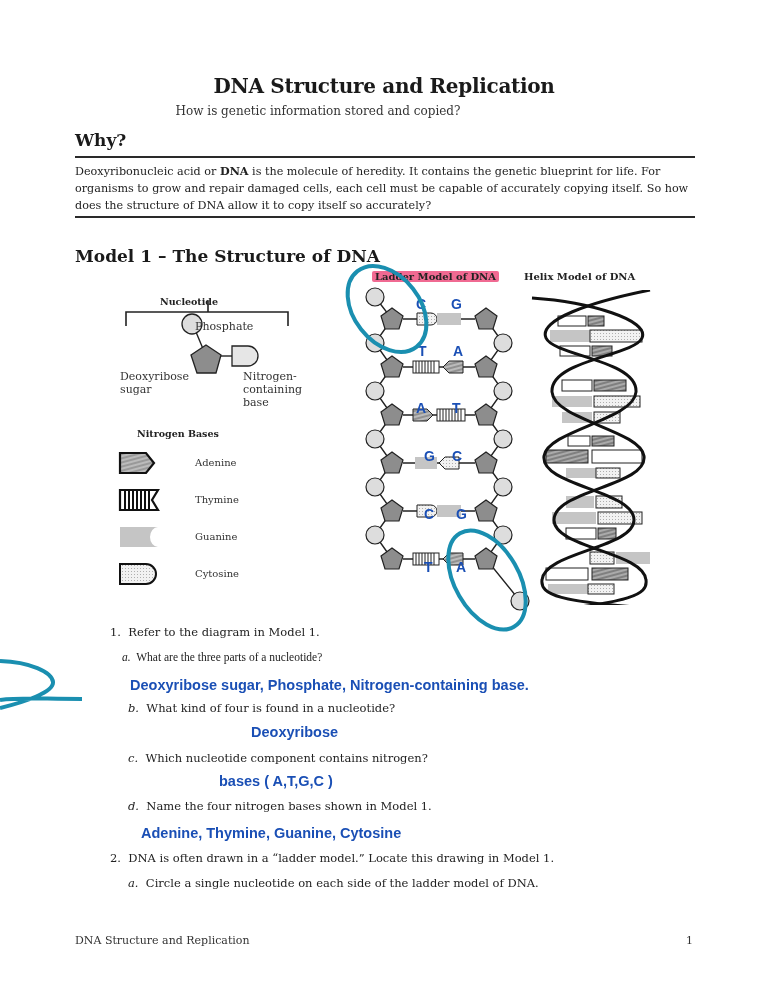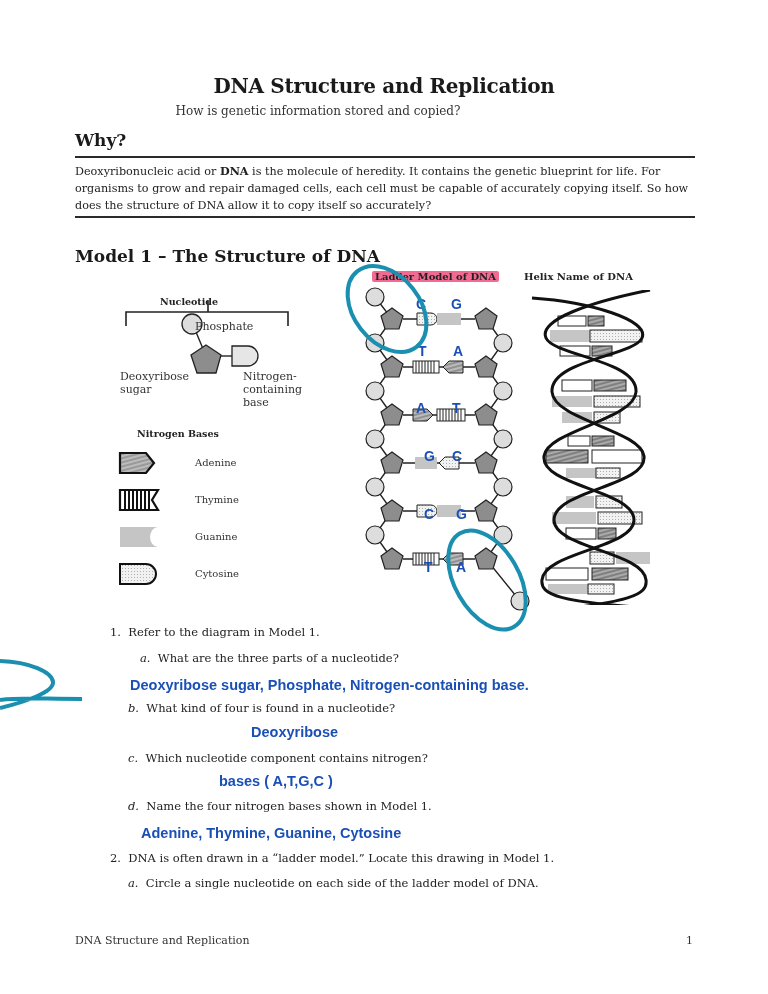--- a/index.html
+++ b/index.html
@@ -163,21 +163,21 @@
 <div class="abs base-letter" style="left:453px;top:343px;">A</div>
 <div class="abs base-letter" style="left:416px;top:400px;">A</div>
 <div class="abs base-letter" style="left:452px;top:400px;">T</div>
 <div class="abs base-letter" style="left:424px;top:448px;">G</div>
 <div class="abs base-letter" style="left:452px;top:448px;">C</div>
 <div class="abs base-letter" style="left:424px;top:506px;">C</div>
 <div class="abs base-letter" style="left:456px;top:506px;">G</div>
 <div class="abs base-letter" style="left:424px;top:559px;">T</div>
 <div class="abs base-letter" style="left:456px;top:559px;">A</div>
 
-<div class="abs lbl-bold" style="left:524px;top:271px;font-size:10px;">Helix Name of DNA</div>
+<div class="abs lbl-bold" style="left:524px;top:271px;font-size:10px;">Helix Model of DNA</div>
 <svg class="abs" style="left:530px;top:290px;" width="130" height="315">
   <defs>
     <pattern id="dots3" width="3" height="3" patternUnits="userSpaceOnUse">
       <rect width="3" height="3" fill="#f2f2f2"></rect>
         <circle cx="1.5" cy="1.5" r="0.5" fill="#999"></circle>
     </pattern>
     <pattern id="stripeC" width="4" height="4" patternUnits="userSpaceOnUse" patternTransform="rotate(-15)">
       <rect width="4" height="4" fill="#aaa"></rect>
         <line x1="0" y1="1" x2="4" y2="1" stroke="#555" stroke-width="1"></line>
     </pattern>
@@ -221,21 +221,21 @@
 </svg>
 
 <svg class="abs" style="left:0;top:0;pointer-events:none;" width="768" height="994">
   <ellipse cx="387" cy="309" rx="33" ry="48" transform="rotate(-38 387 309)" fill="none" stroke="#1a8fb0" stroke-width="4"></ellipse>
   <ellipse cx="487" cy="580" rx="32" ry="54" transform="rotate(-30 487 580)" fill="none" stroke="#1a8fb0" stroke-width="4"></ellipse>
   <path d="M0,661 C30,662 52,672 53,682 C54,692 25,702 0,708 M0,700 C20,697 40,699 82,699" fill="none" stroke="#1a8fb0" stroke-width="4"></path>
 </svg>
 
 <div class="abs q" style="left:110px;top:625px;"><span>1.</span>&nbsp; <span>Refer to the diagram in Model 1.</span></div>
 
-<div class="abs q" style="left:140px;top:651px;"><i>a.</i>&nbsp; <span>What are the three parts of a nucleotide?</span></div>
+<div class="abs q" style="left:122px;top:651px;font-family:Liberation Serif, serif;"><i>a.</i>&nbsp; <span>What are the three parts of a nucleotide?</span></div>
 <div class="abs ans" style="left:114px;top:677px;margin-left:16px;">Deoxyribose sugar, Phosphate, Nitrogen-containing base.</div>
 
 <div class="abs q" style="left:128px;top:701px;"><i>b.</i>&nbsp; <span>What kind of four is found in a nucleotide?</span></div>
 <div class="abs ans" style="left:251px;top:724px;">Deoxyribose</div>
 
 <div class="abs q" style="left:128px;top:751px;"><i>c.</i>&nbsp; <span>Which nucleotide component contains nitrogen?</span></div>
 <div class="abs ans" style="left:203px;top:773px;margin-left:16px;">bases ( A,T,G,C )</div>
 
 <div class="abs q" style="left:128px;top:799px;"><i>d.</i>&nbsp; <span>Name the four nitrogen bases shown in Model 1.</span></div>
 <div class="abs ans" style="left:141px;top:825px;">Adenine, Thymine, Guanine, Cytosine</div>

